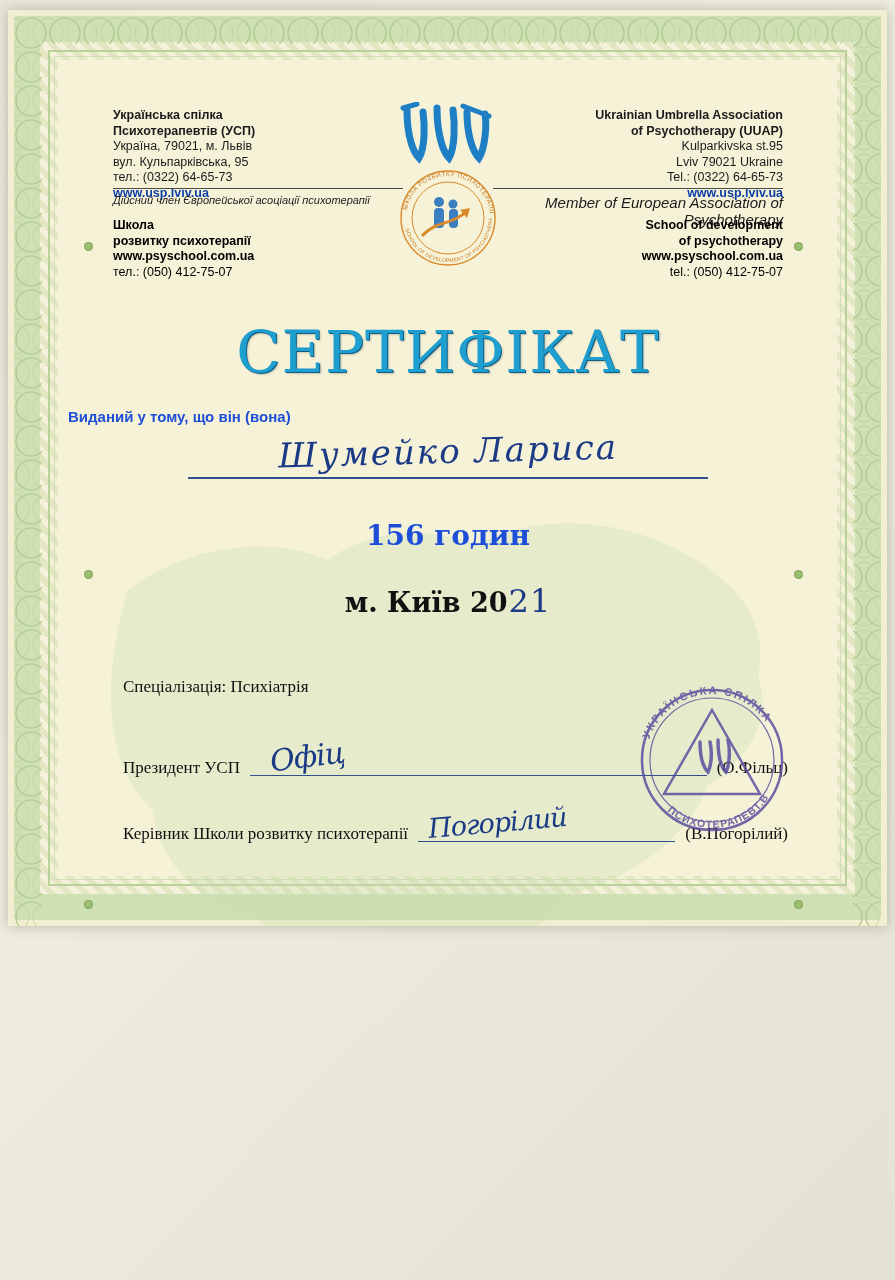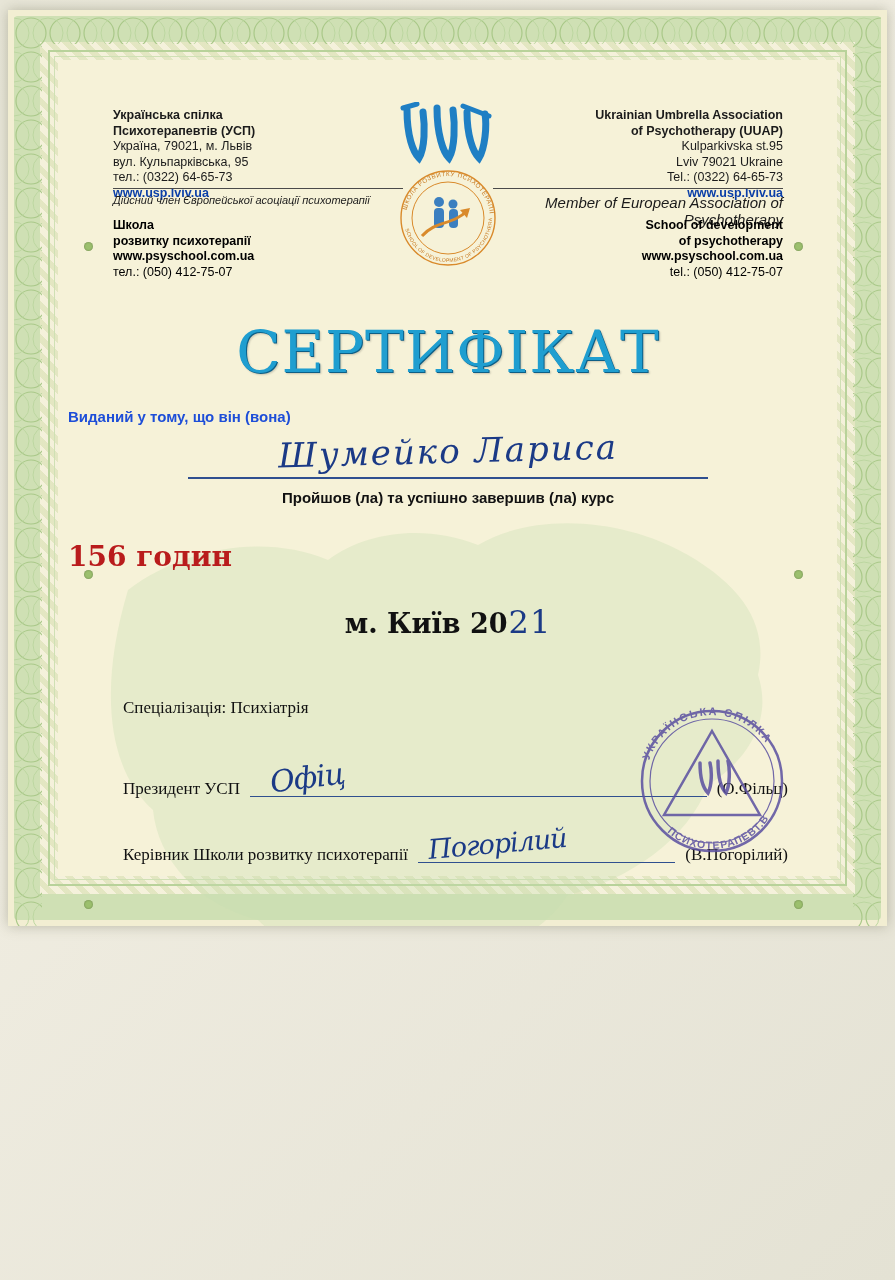--- a/index.html
+++ b/index.html
@@ -239,25 +239,25 @@
   .course {
     text-align: center;
     font-family: "DejaVu Serif", serif;
     font-weight: bold;
     font-size: 30px;
     color: #111;
     margin-top: 42px;
     letter-spacing: 0.5px;
   }
   .hours {
-    text-align: left;
+    text-align: center;
     font-family: "DejaVu Serif", serif;
     font-weight: bold;
     font-size: 28px;
-    color: #b91c1c;
+    color: #1d4ed8;
     margin-top: 34px;
   }
   .place {
     text-align: center;
     font-family: "DejaVu Serif", serif;
     font-weight: bold;
     font-size: 27px;
     color: #111;
     margin-top: 30px;
   }
@@ -474,21 +474,20 @@
 
       <div class="title">СЕРТИФІКАТ</div>
 
       <div class="subline">Виданий у тому, що він (вона)</div>
 
       <div class="name-line">
         <div class="handwriting">Шумейко Лариса</div>
         <div class="name-rule"></div>
       </div>
 
-      <div class="subline2">Пройшов (ла) та успішно завершив (ла) курс</div>
 
       <div class="hours">156 годин</div>
       <div class="place">
         <span>м. Київ  20</span><span class="yearhand">21</span>
       </div>
 
       <div class="meta">
         <div>
           <span>Спеціалізація:</span>
           <span>Психіатрія</span>

